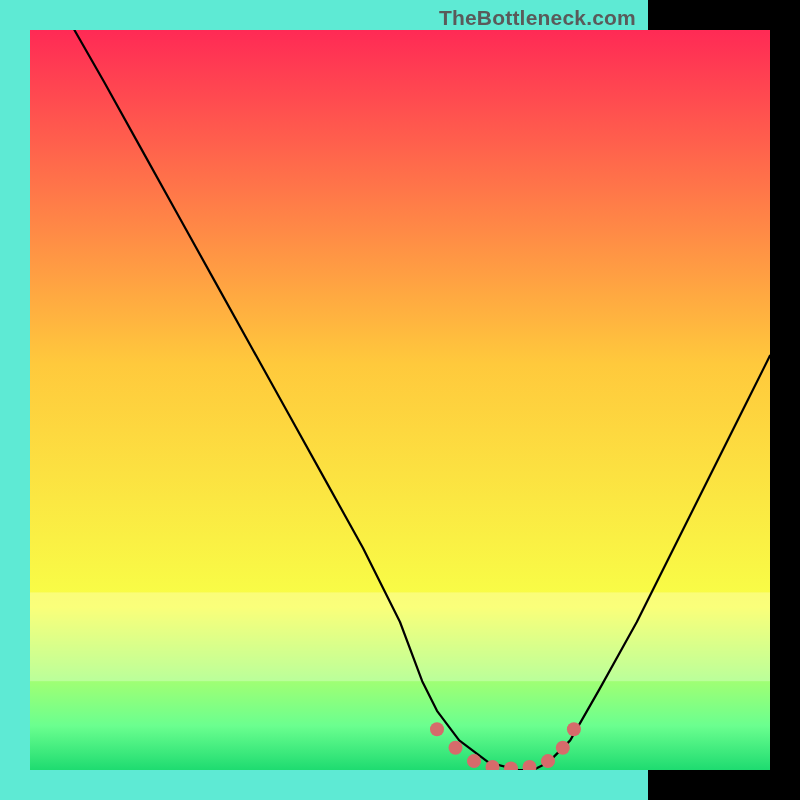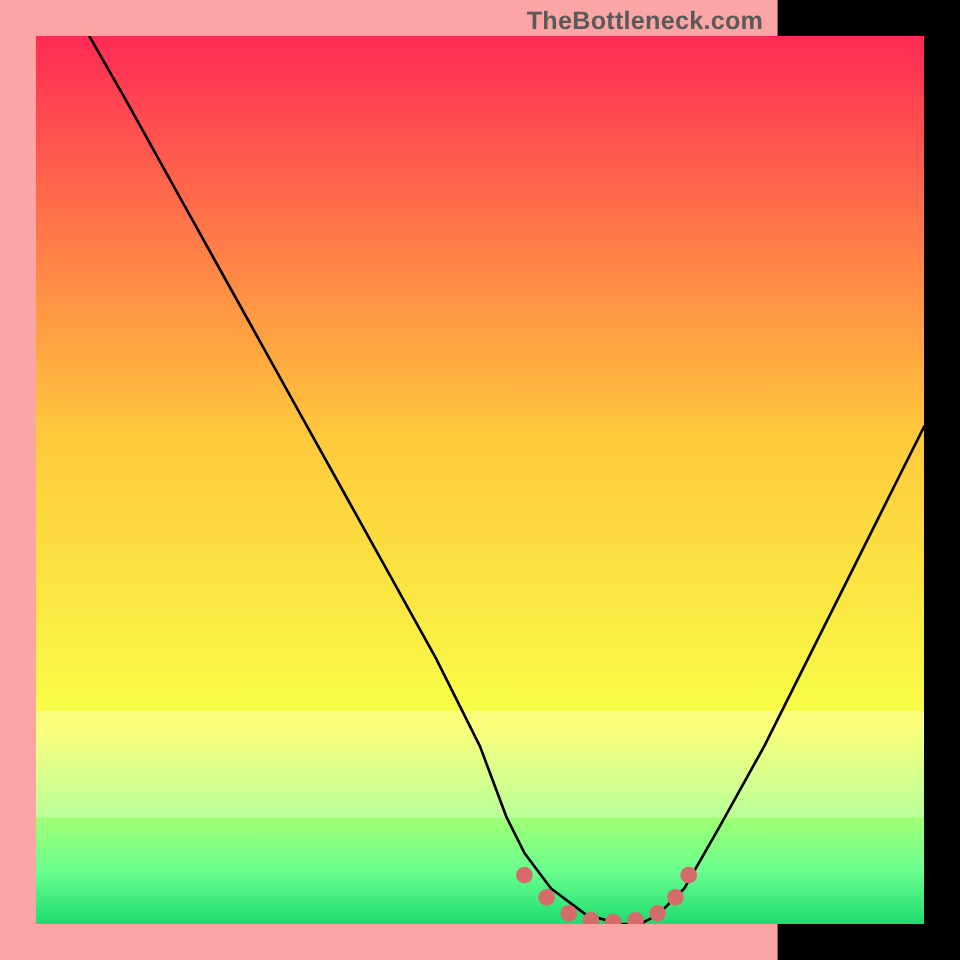--- a/index.html
+++ b/index.html
@@ -8,21 +8,21 @@
     background: #000;
     width: 800px;
     height: 800px;
     overflow: hidden;
     font-family: Arial, Helvetica, sans-serif;
   }
   .container {
     position: relative;
     width: 648px;
     height: 800px;
-    background: #fca5a5;
+    background: #5eead4;
   }
   .watermark {
     position: absolute;
     top: 6px;
     right: 12px;
     color: #5a5a5a;
     font-size: 21px;
     font-weight: 600;
     z-index: 3;
     letter-spacing: 0.2px;

